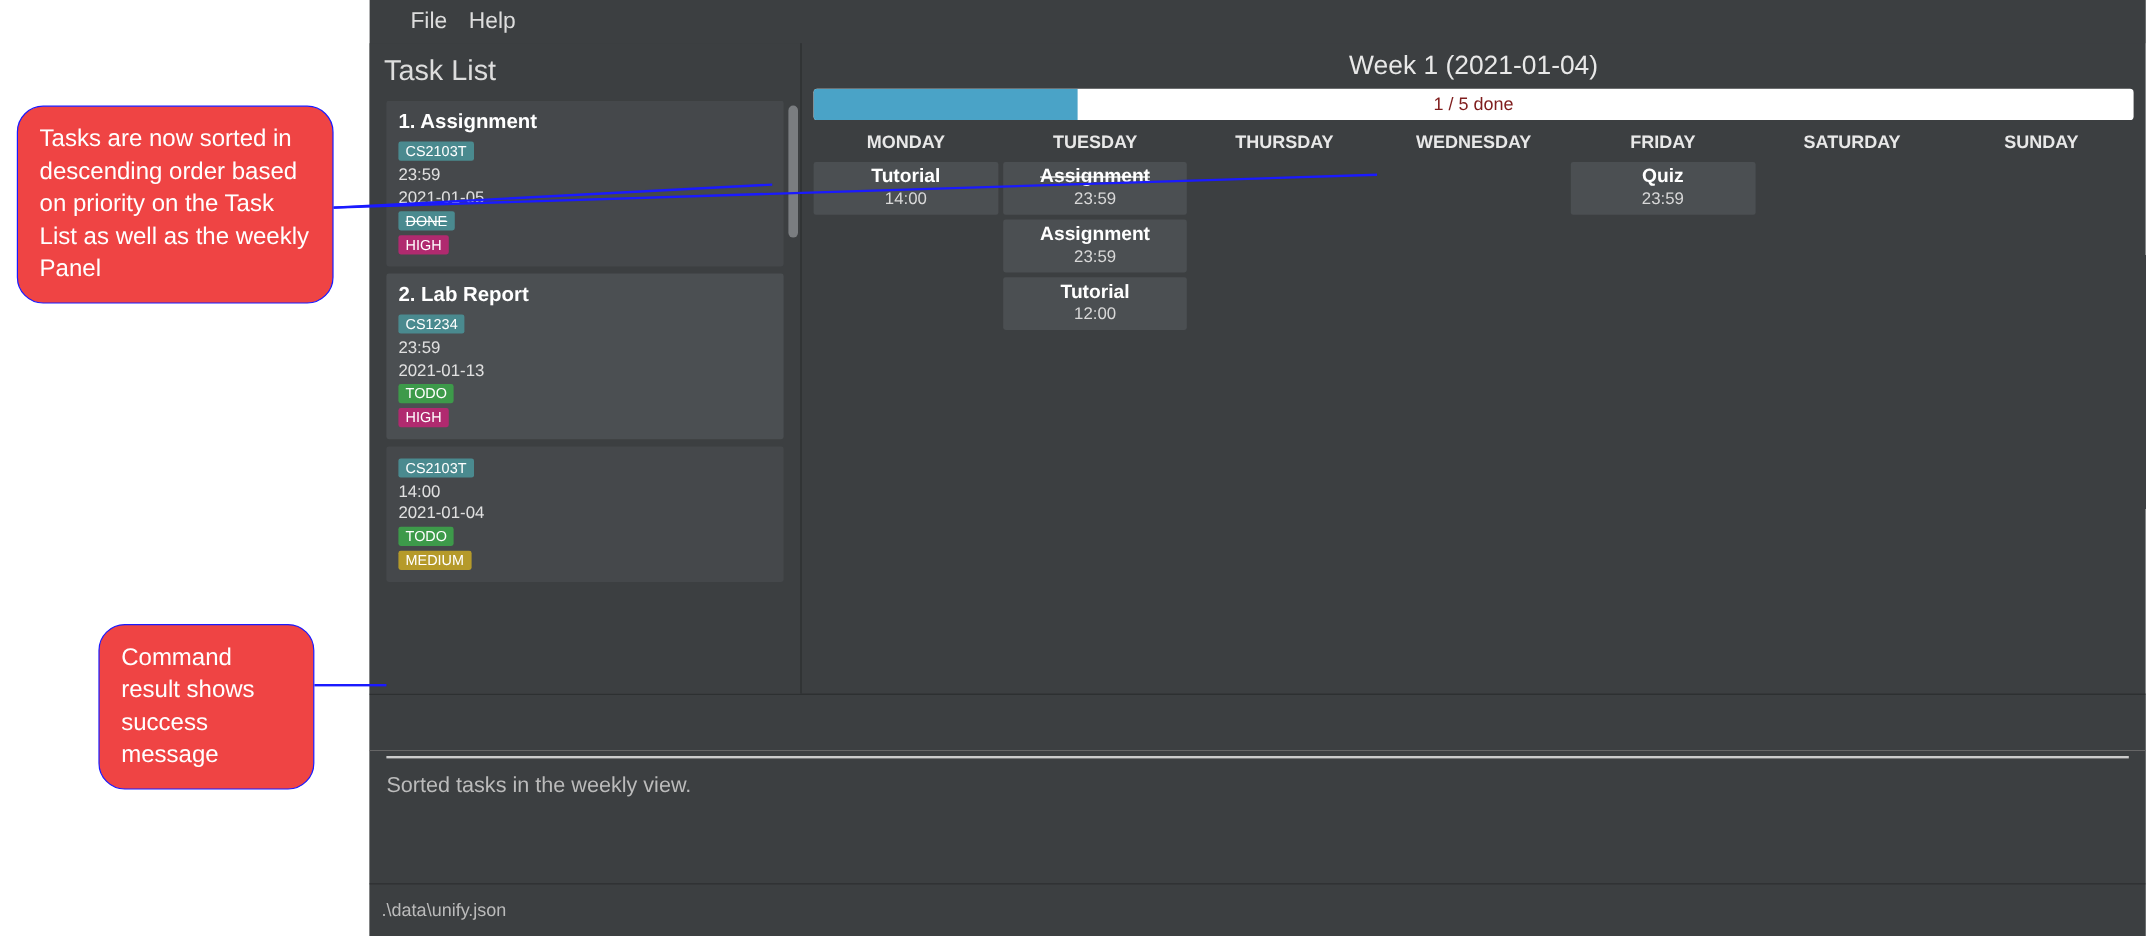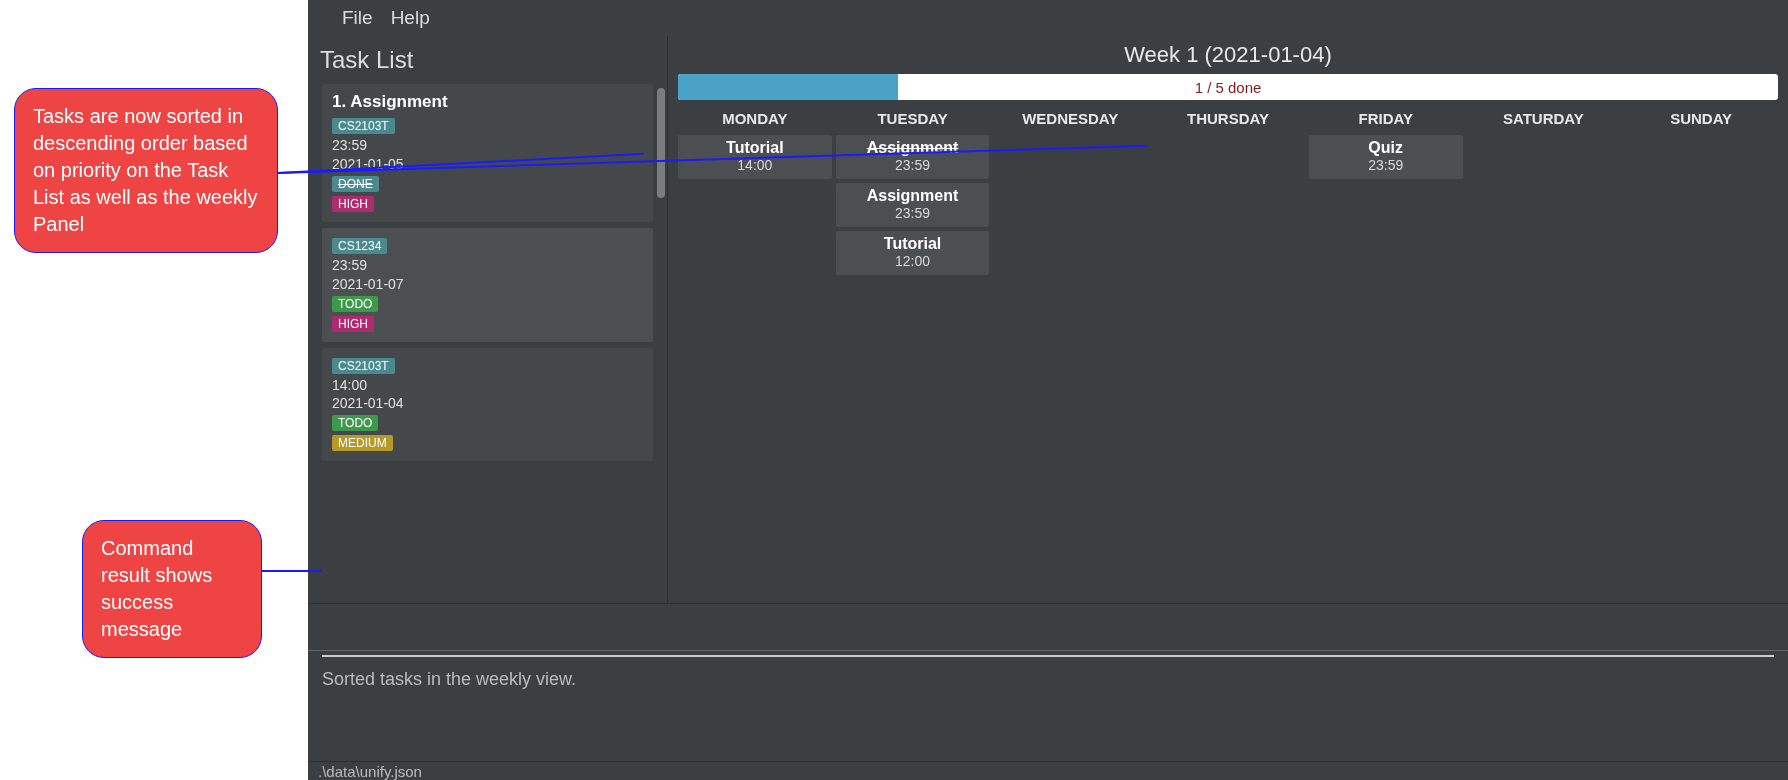--- a/index.html
+++ b/index.html
@@ -199,21 +199,21 @@
     position: absolute;
     left: 14px; right: 14px; top: 4px;
     height: 2px;
     background: #ccc;
   }
   .result-text {
     font-size: 18px;
     color: #bbb;
   }
   .status-bar {
-    height: 19px;
+    height: 44px;
     background: #3c3f41;
     border-top: 1px solid #2b2d2f;
     font-size: 15px;
     color: #bbb;
     padding: 2px 10px;
     display: flex;
     align-items: center;
   }
   .callout {
     position: absolute;
@@ -262,23 +262,24 @@
         <div class="task-card dim">
           <div class="task-title">1.  Assignment</div>
           <span class="badge module">CS2103T</span>
           <div class="task-line">23:59</div>
           <div class="task-line">2021-01-05</div>
           <span class="badge done">DONE</span><br>
           <span class="badge high">HIGH</span>
         </div>
 
         <div class="task-card">
+          <div class="task-title">2.  Lab Report</div>
           <span class="badge module">CS1234</span>
           <div class="task-line">23:59</div>
-          <div class="task-line">2021-01-07</div>
+          <div class="task-line">2021-01-13</div>
           <span class="badge todo">TODO</span><br>
           <span class="badge high">HIGH</span>
         </div>
 
         <div class="task-card dim">
           <span class="badge module">CS2103T</span>
           <div class="task-line">14:00</div>
           <div class="task-line">2021-01-04</div>
           <span class="badge todo">TODO</span><br>
           <span class="badge medium">MEDIUM</span>
@@ -313,24 +314,24 @@
           <div class="event">
             <div class="event-title">Assignment</div>
             <div class="event-time">23:59</div>
           </div>
           <div class="event">
             <div class="event-title">Tutorial</div>
             <div class="event-time">12:00</div>
           </div>
         </div>
         <div class="day-col">
+          <div class="day-header">THURSDAY</div>
+        </div>
+        <div class="day-col">
           <div class="day-header">WEDNESDAY</div>
-        </div>
-        <div class="day-col">
-          <div class="day-header">THURSDAY</div>
         </div>
         <div class="day-col">
           <div class="day-header">FRIDAY</div>
           <div class="event">
             <div class="event-title">Quiz</div>
             <div class="event-time">23:59</div>
           </div>
         </div>
         <div class="day-col">
           <div class="day-header">SATURDAY</div>

